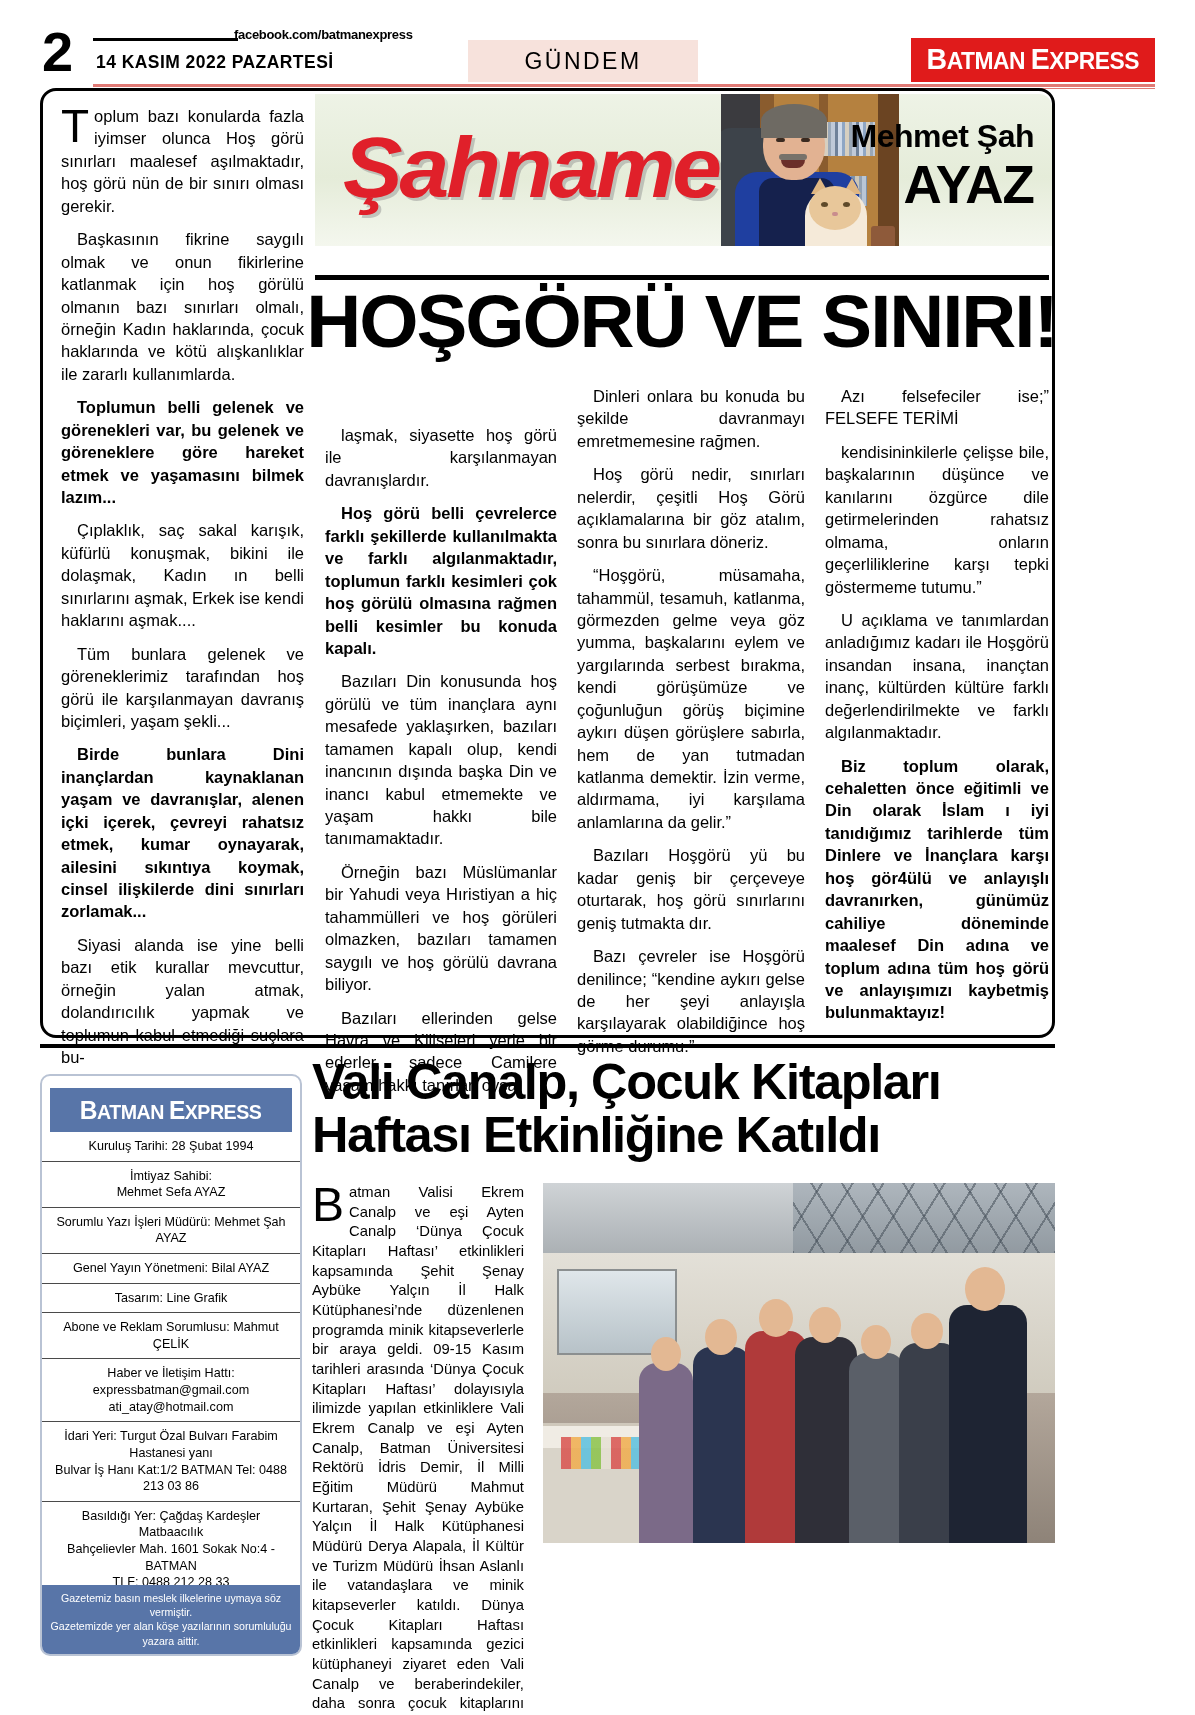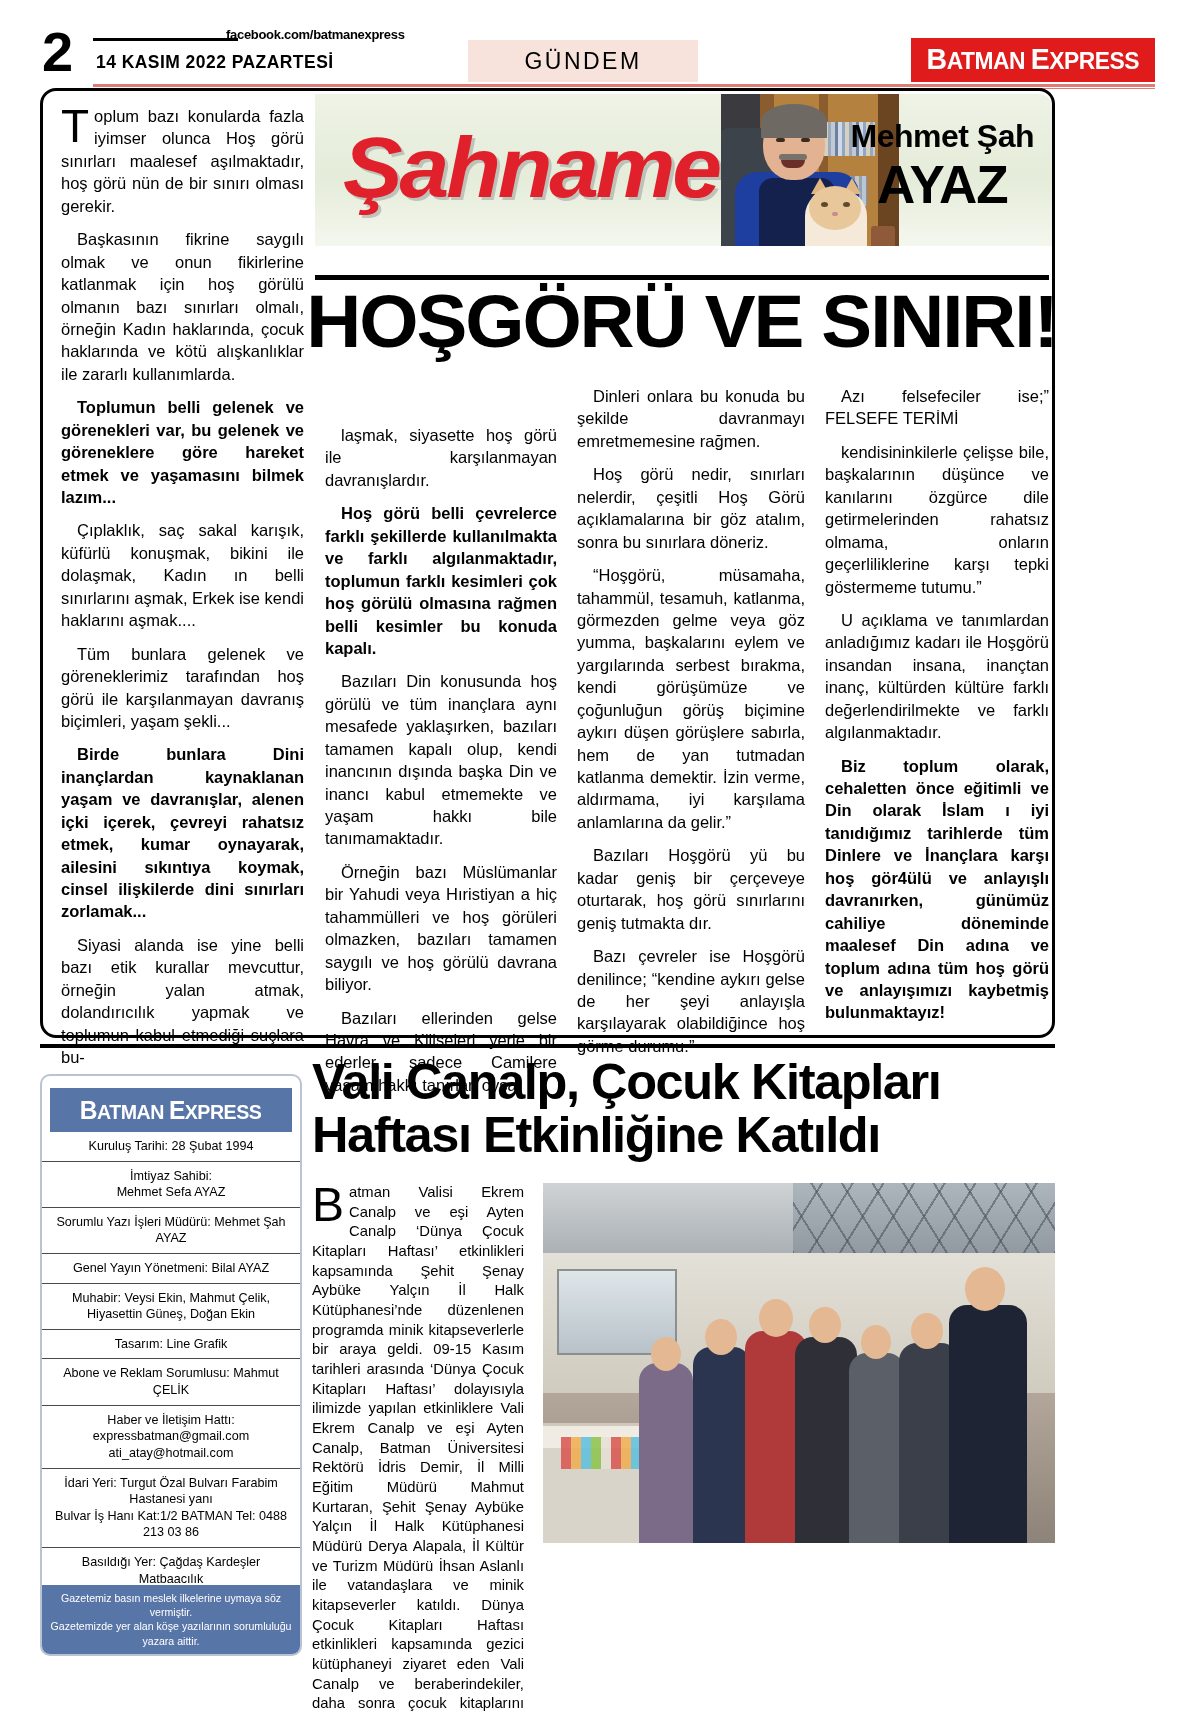--- a/index.html
+++ b/index.html
@@ -32,21 +32,21 @@
     letter-spacing: -2px;
   }
   .fb-rule {
     position: absolute;
     left: 53px; top: 20px;
     width: 145px; height: 3px;
     background: #000;
   }
   .fb-link {
     position: absolute;
-    left: 186px; top: 9px;
+    left: 194px; top: 9px;
     font-size: 13px;
     font-weight: 700;
     letter-spacing: -0.3px;
   }
   .issue-date {
     position: absolute;
     left: 56px; top: 33px;
     font-size: 19px;
     font-weight: 700;
     letter-spacing: 0.5px;
@@ -216,21 +216,21 @@
     width: 6px; height: 4px; background: #c98d8d; border-radius: 2px;
   }
   .banner-photo .jar {
     position: absolute; left: 150px; top: 132px;
     width: 24px; height: 40px; background: #8e5a3a; border-radius: 3px;
   }
 
   .author-block {
     position: absolute;
     right: 18px; top: 26px;
-    text-align: center;
+    text-align: right;
     line-height: 1;
   }
   .author-first {
     font-size: 32px; font-weight: 700; letter-spacing: -0.5px;
   }
   .author-last {
     font-size: 53px; font-weight: 700; letter-spacing: -1px;
     margin-top: 6px;
   }
   .author-mail {
@@ -520,21 +520,20 @@
 
   <div class="info-box">
     <div class="info-logo">
       <span class="lw"><span>B</span><span class="small">ATMAN </span><span>E</span><span class="small">XPRESS</span></span>
     </div>
     <div id="info-rows">
         <div class="info-row">Kuruluş Tarihi: 28 Şubat 1994</div>
         <div class="info-row">İmtiyaz Sahibi:<br>Mehmet Sefa AYAZ</div>
         <div class="info-row">Sorumlu Yazı İşleri Müdürü: Mehmet Şah AYAZ</div>
         <div class="info-row">Genel Yayın Yönetmeni: Bilal AYAZ</div>
-        <div class="info-row">Muhabir: Veysi Ekin, Mahmut Çelik,<br>Hiyasettin Güneş, Doğan Ekin</div>
         <div class="info-row">Tasarım: Line Grafik</div>
         <div class="info-row">Abone ve Reklam Sorumlusu: Mahmut ÇELİK</div>
         <div class="info-row">Haber ve İletişim Hattı:<br>expressbatman@gmail.com<br>ati_atay@hotmail.com</div>
         <div class="info-row">İdari Yeri: Turgut Özal Bulvarı Farabim Hastanesi yanı<br>Bulvar İş Hanı Kat:1/2 BATMAN Tel: 0488 213 03 86</div>
         <div class="info-row">Basıldığı Yer: Çağdaş Kardeşler Matbaacılık<br>Bahçelievler Mah. 1601 Sokak No:4  -  BATMAN<br>TLF: 0488 212 28 33</div>
         <div class="info-row">Yerel Süreli Yayın</div>
       </div>
     <div class="info-footer">Gazetemiz basın meslek ilkelerine uymaya söz vermiştir.<br>Gazetemizde yer alan köşe yazılarının sorumluluğu yazara aittir.</div>
   </div>
 

